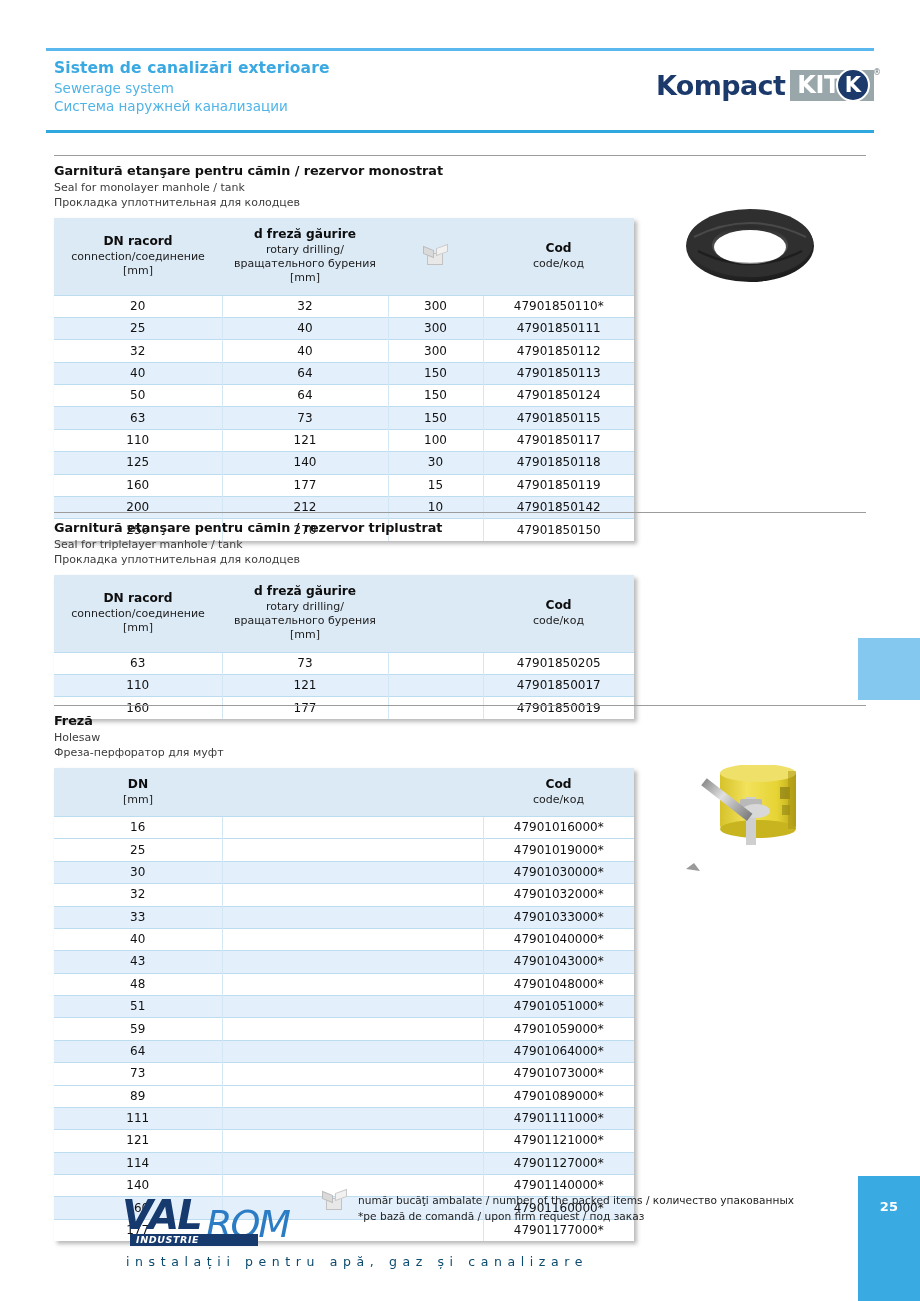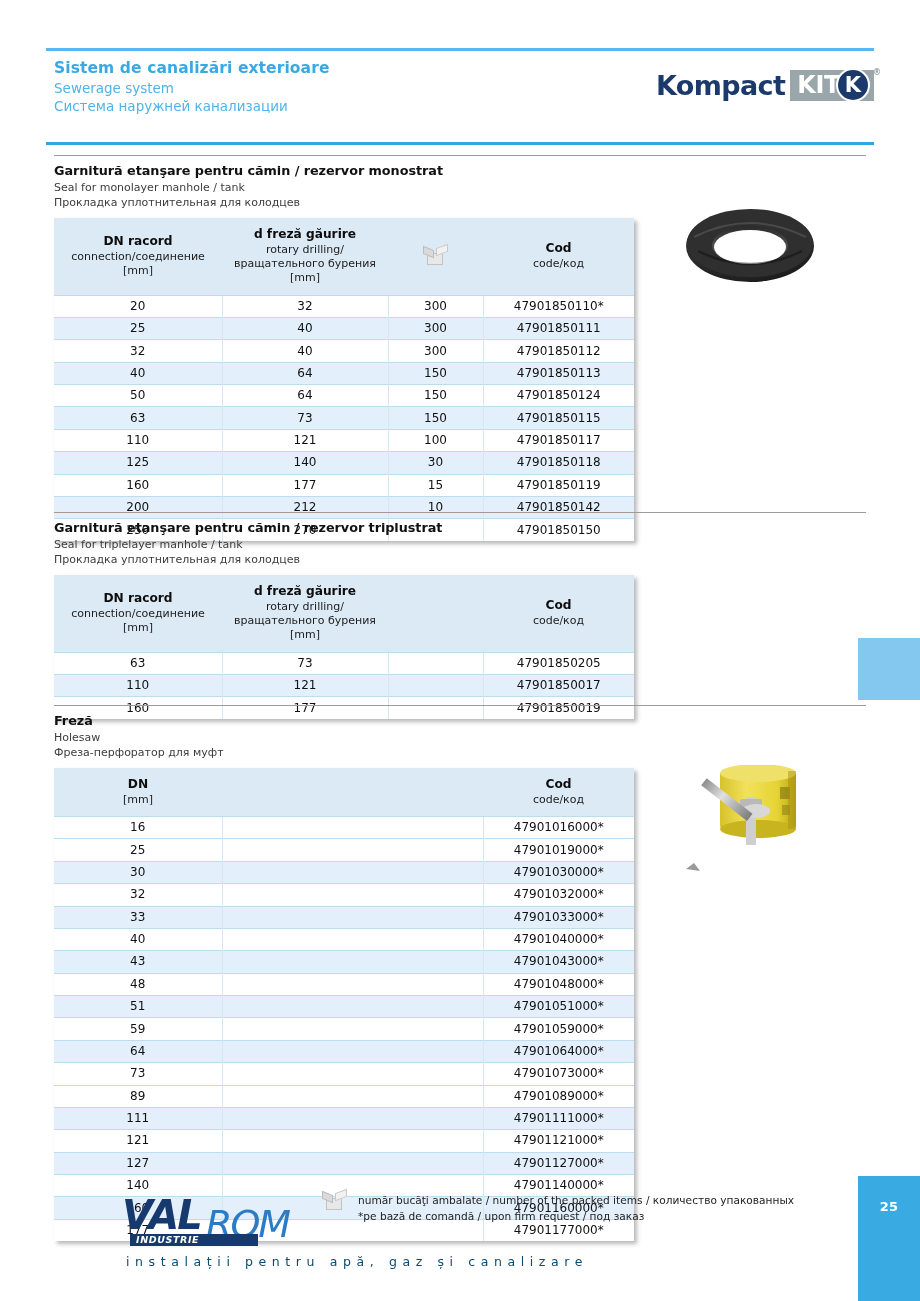--- a/index.html
+++ b/index.html
@@ -30,21 +30,21 @@
   }
   .rule-blue-bottom {
     height: 3px;
     background: #2fa8e0;
     width: 100%;
     margin-top: 5px;
   }
   .header-inner {
     position: relative;
     height: 68px;
-    padding-top: 18px;
+    padding-top: 6px;
   }
   .title-block {
     position: absolute;
     left: 8px;
     top: 8px;
   }
   .title-ro {
     font-size: 15.5px;
     font-weight: bold;
     color: #3aa9e2;
@@ -682,21 +682,21 @@
             <td>111</td>
             <td class="sep-l"></td>
             <td class="sep-l">47901111000*</td>
           </tr>
           <tr>
             <td>121</td>
             <td class="sep-l"></td>
             <td class="sep-l">47901121000*</td>
           </tr>
           <tr class="alt">
-            <td>127</td>
+            <td>114</td>
             <td class="sep-l"></td>
             <td class="sep-l">47901127000*</td>
           </tr>
           <tr>
             <td>140</td>
             <td class="sep-l"></td>
             <td class="sep-l">47901140000*</td>
           </tr>
           <tr class="alt">
             <td>160</td>

